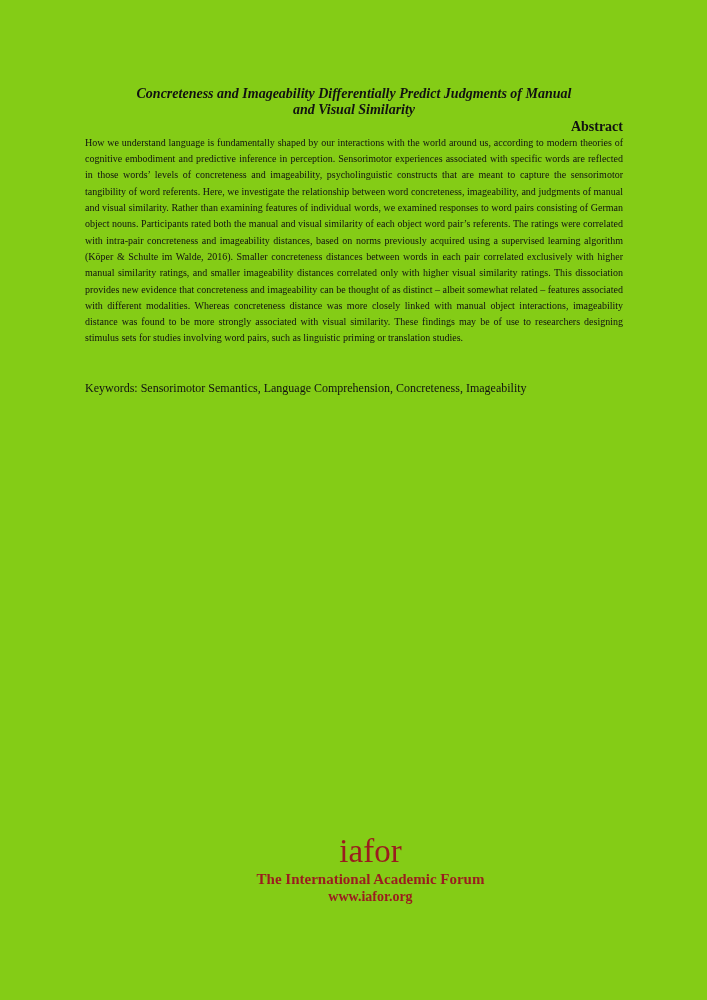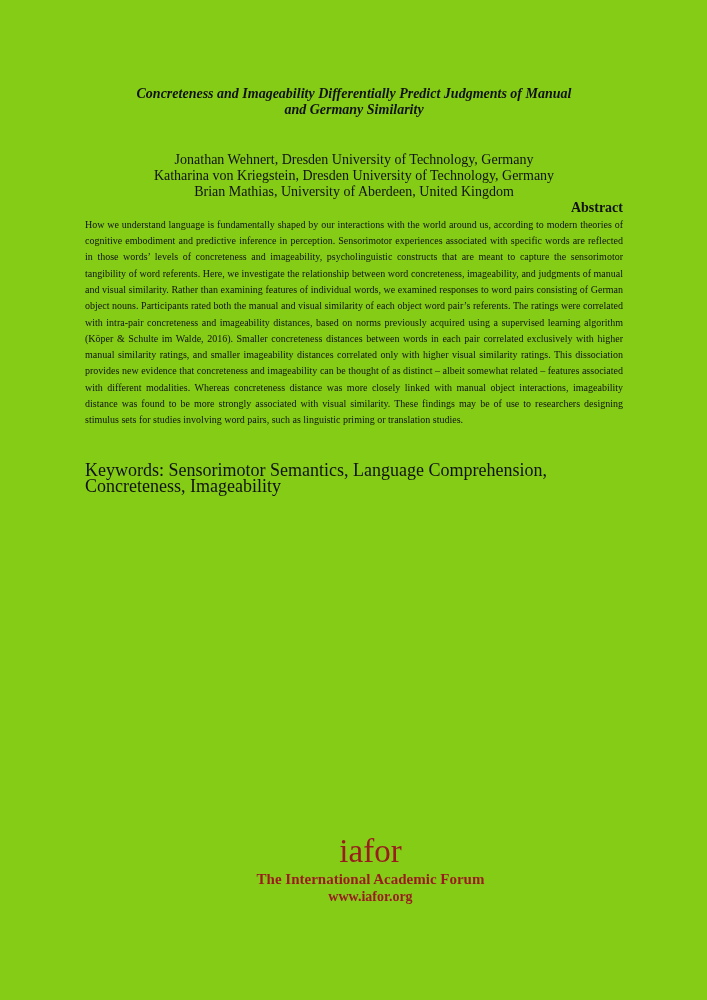--- a/index.html
+++ b/index.html
@@ -50,21 +50,21 @@
   }
   .abstract-body {
     margin: 0;
     font-size: 10px;
     line-height: 16.3px;
     text-align: justify;
     text-justify: inter-word;
   }
   .keywords {
     margin: 33px 0 0 0;
-    font-size: 18px;
+    font-size: 12px;
     line-height: 16.3px;
     text-align: left;
   }
   .footer {
     position: absolute;
     left: 17px;
     top: 833px;
     width: 707px;
     text-align: center;
   }
@@ -85,27 +85,22 @@
     line-height: 16px;
     font-weight: bold;
   }
 </style>
 </head>
 <body>
 
 <div class="page">
   <div class="content">
 
-    <h1 class="title"><span>Concreteness and Imageability Differentially Predict Judgments of Manual</span><br><span>and Germany Similarity</span></h1>
+    <h1 class="title"><span>Concreteness and Imageability Differentially Predict Judgments of Manual</span><br><span>and Visual Similarity</span></h1>
 
-    <div class="authors">
-      <div>Jonathan Wehnert, Dresden University of Technology, Germany</div>
-      <div>Katharina von Kriegstein, Dresden University of Technology, Germany</div>
-      <div>Brian Mathias, University of Aberdeen, United Kingdom</div>
-    </div>
 
 
     <div class="abstract-heading">Abstract</div>
     <p class="abstract-body">How we understand language is fundamentally shaped by our interactions with the world around us, according to modern theories of cognitive embodiment and predictive inference in perception. Sensorimotor experiences associated with specific words are reflected in those words’ levels of concreteness and imageability, psycholinguistic constructs that are meant to capture the sensorimotor tangibility of word referents. Here, we investigate the relationship between word concreteness, imageability, and judgments of manual and visual similarity. Rather than examining features of individual words, we examined responses to word pairs consisting of German object nouns. Participants rated both the manual and visual similarity of each object word pair’s referents. The ratings were correlated with intra-pair concreteness and imageability distances, based on norms previously acquired using a supervised learning algorithm (Köper &amp; Schulte im Walde, 2016). Smaller concreteness distances between words in each pair correlated exclusively with higher manual similarity ratings, and smaller imageability distances correlated only with higher visual similarity ratings. This dissociation provides new evidence that concreteness and imageability can be thought of as distinct – albeit somewhat related – features associated with different modalities. Whereas concreteness distance was more closely linked with manual object interactions, imageability distance was found to be more strongly associated with visual similarity. These findings may be of use to researchers designing stimulus sets for studies involving word pairs, such as linguistic priming or translation studies.</p>
 
     <p class="keywords">Keywords: Sensorimotor Semantics, Language Comprehension, Concreteness, Imageability</p>
   </div>
 
   <div class="footer" style="color: rgb(155, 28, 31);">
     <div class="footer-logo">iafor</div>

